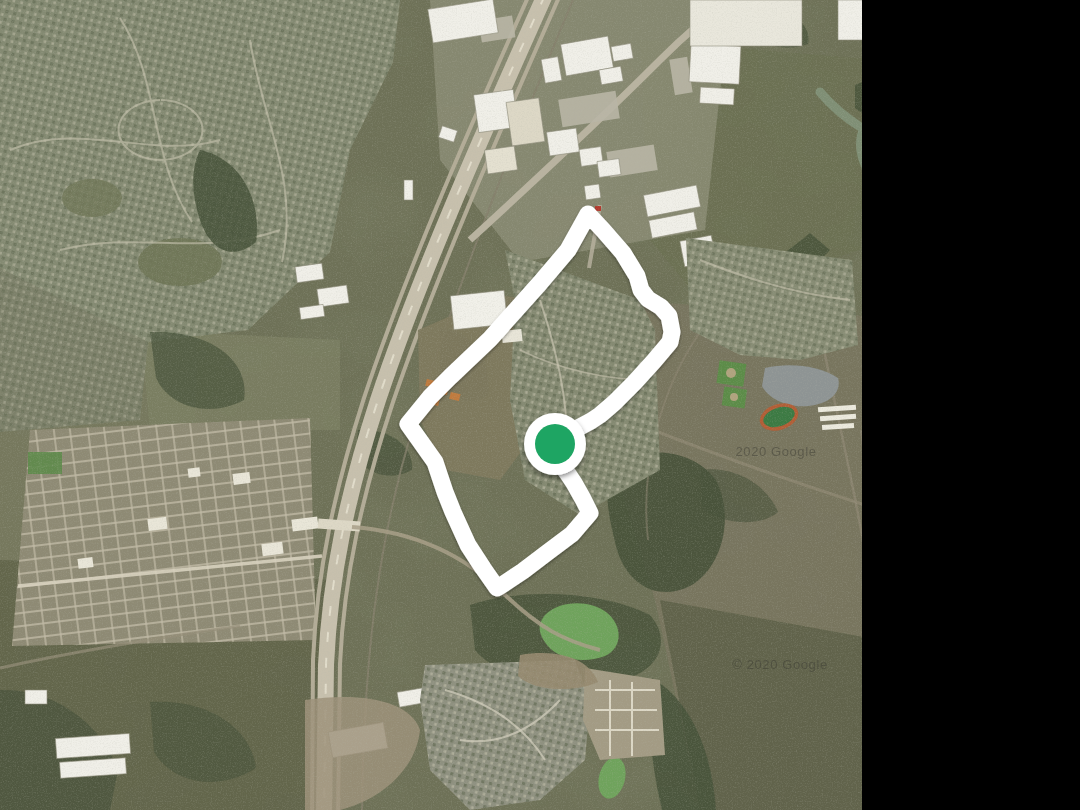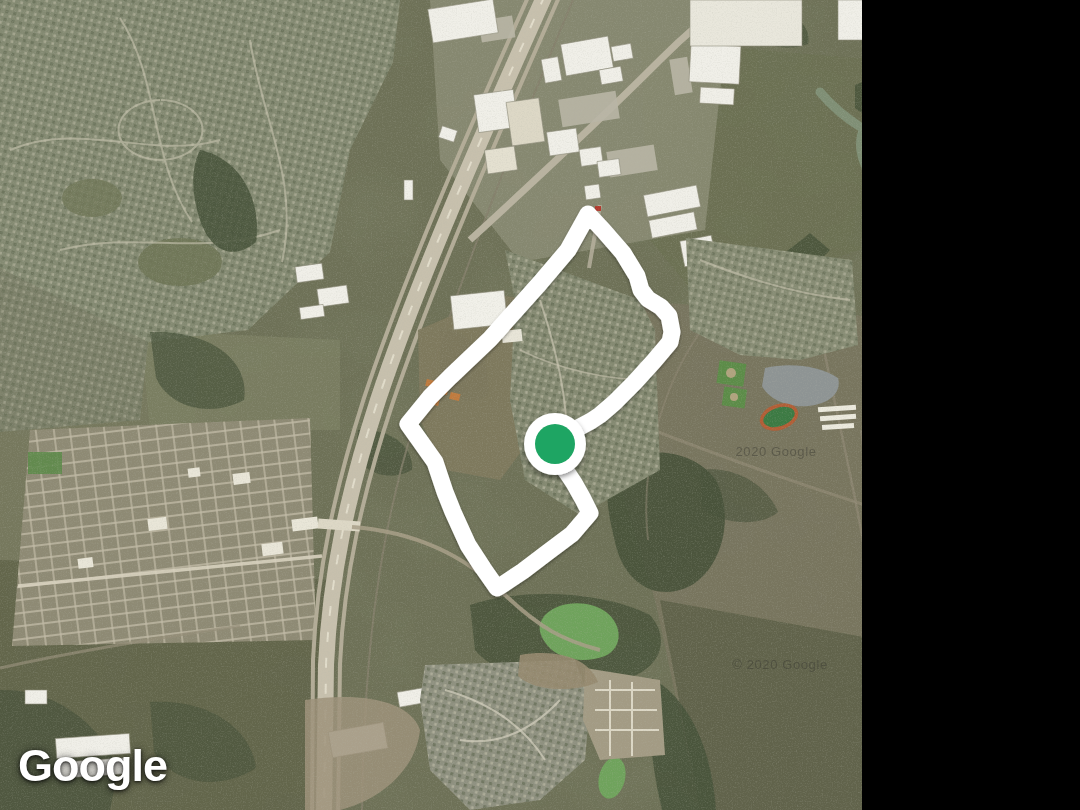--- a/index.html
+++ b/index.html
@@ -242,14 +242,13 @@
   <g filter="url(#routeShadow)">
     <polygon fill="none" stroke-linejoin="round" stroke-linecap="round" points="588,214 603,230 623,253 637,276 641,290 648,299 661,307 669,316 672,332 670,342 654,361 634,383 614,403 600,415 591,421 576,429 562,440 558,450 562,466 568,474 574,483 583,499 590,513 572,534 548,552 523,571 502,585 497,588 483,568 468,545 453,512 445,492 435,462 418,438 408,424 430,397 450,377 490,339 540,283 568,250" stroke="#ffffff" stroke-width="17"></polygon>
   </g>
 
   <g>
     <circle filter="url(#markerShadow)" cx="555" cy="444" r="31" fill="#ffffff"></circle>
     <circle cx="555" cy="444" r="20" fill="#1ea563"></circle>
   </g>
 </svg>
 
-<div class="glogo">Google</div>
 </div>
 
 </body></html>

